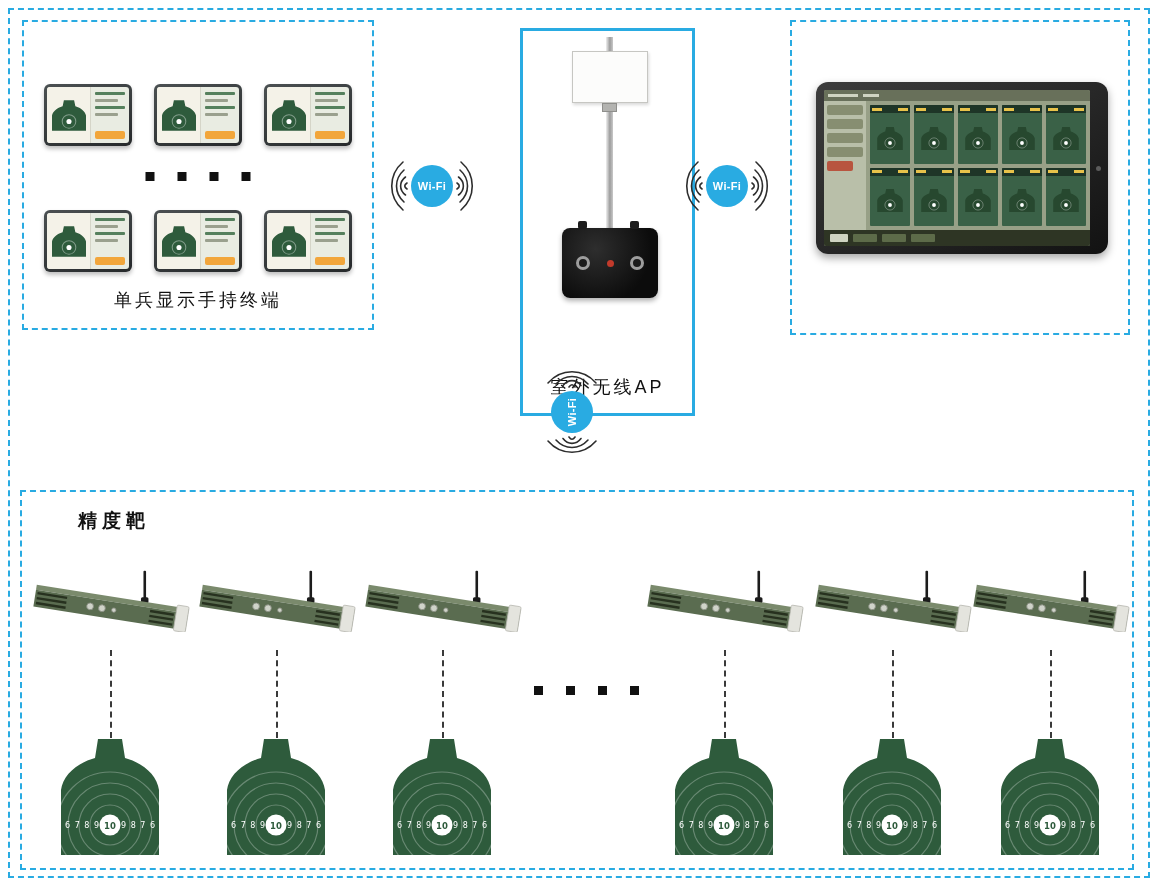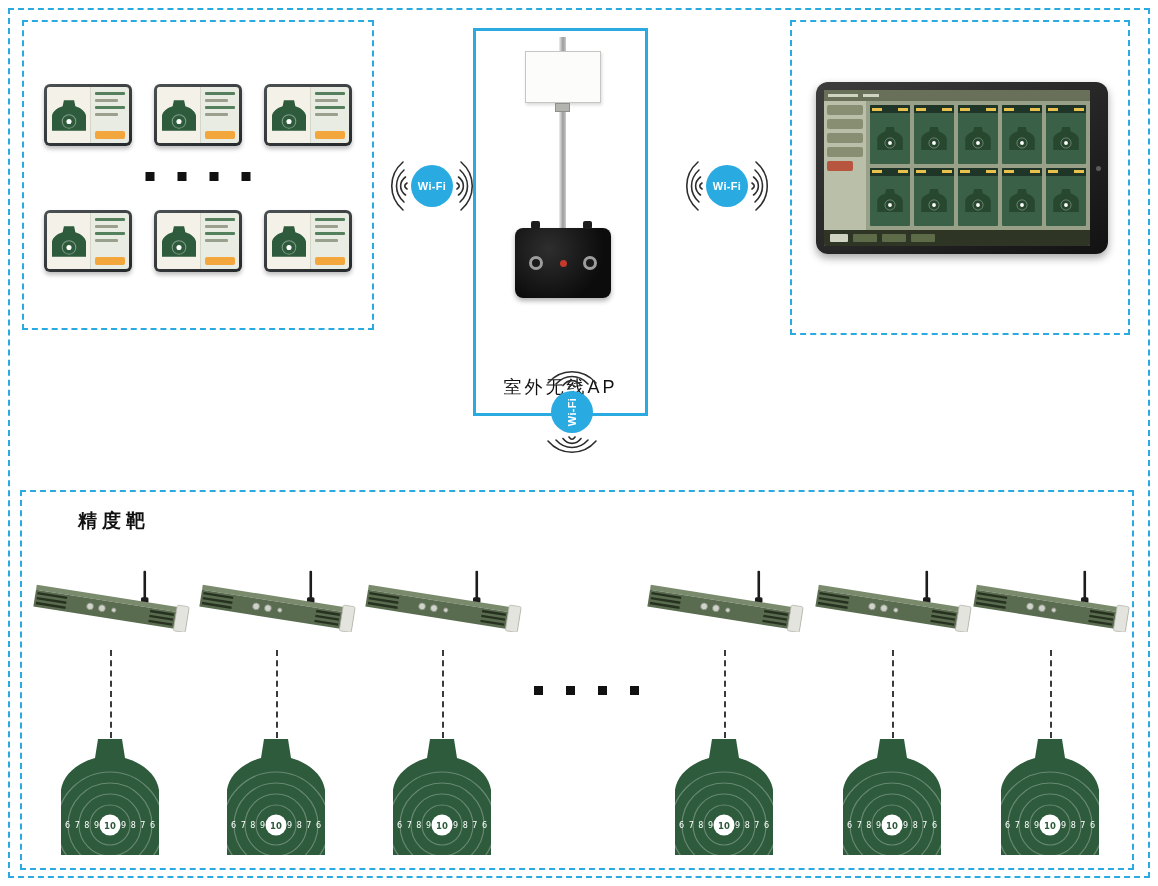--- a/index.html
+++ b/index.html
@@ -21,21 +21,21 @@
   .mt-sil use{fill:#2e5b3c}
   .mt-right{flex:1;padding:5px 4px 4px;display:flex;flex-direction:column;gap:4px}
   .mt-right i{display:block}
   .mt-line{height:3px;border-radius:1px;background:#55805d}
   .mt-line.alt{background:#9aa08e;width:78%}
   .mt-btn{margin-top:auto;height:8px;border-radius:2px;background:#f2a63b}
   .sqdots{position:absolute;display:flex;gap:23px}
   .sqdots i{display:block;width:9px;height:9px;background:#111}
 
   
-  .ap-box{left:473px;top:28px;width:175px;height:388px}
+  .ap-box{left:520px;top:28px;width:175px;height:388px}
   .ap-pole{position:absolute;left:83px;top:6px;width:7px;height:218px;background:linear-gradient(90deg,#efefef,#9c9c9c 55%,#c9c9c9)}
   .ap-panel{position:absolute;left:49px;top:20px;width:76px;height:52px;background:#fcfcfb;border:1px solid #c6c6c2;box-shadow:1px 2px 3px rgba(0,0,0,.15)}
   .ap-bracket{position:absolute;left:79px;top:72px;width:15px;height:9px;background:#b3b3b0;border:1px solid #8f8f8c}
   .ap-unit{position:absolute;left:39px;top:197px;width:96px;height:70px;background:radial-gradient(circle at 35% 30%,#2e2e2e,#0c0c0c 70%);border-radius:8px;box-shadow:0 3px 5px rgba(0,0,0,.3)}
   .ap-unit .nub{position:absolute;top:-7px;width:9px;height:8px;border-radius:2px;background:#1d1d1d;display:block}
   .ap-unit .n1{left:16px}.ap-unit .n2{left:68px}
   .ap-unit .conn{position:absolute;top:28px;width:14px;height:14px;border-radius:50%;background:#1a1a1a;border:3px solid #9d9d9d}
   .ap-unit .c1{left:14px}.ap-unit .c2{right:14px}
   .ap-unit .led{position:absolute;top:32px;left:45px;width:7px;height:7px;border-radius:50%;background:#c23a2b}
 
@@ -209,20 +209,21 @@
         <div class="mt-right">
           <i class="mt-line"></i>
             <i class="mt-line alt"></i>
             <i class="mt-line"></i>
             <i class="mt-line alt"></i>
           <i class="mt-btn"></i>
         </div>
       </div>
     </div>
 
+    <div class="box-label" style="bottom:16px">单兵显示手持终端</div>
   </div>
 
   <div class="sbox ap-box">
     <div class="ap-pole"></div>
     <div class="ap-panel"></div>
     <div class="ap-bracket"></div>
     <div class="ap-unit">
       <i class="nub n1"></i>
       <i class="nub n2"></i>
       <span class="conn c1"></span>

